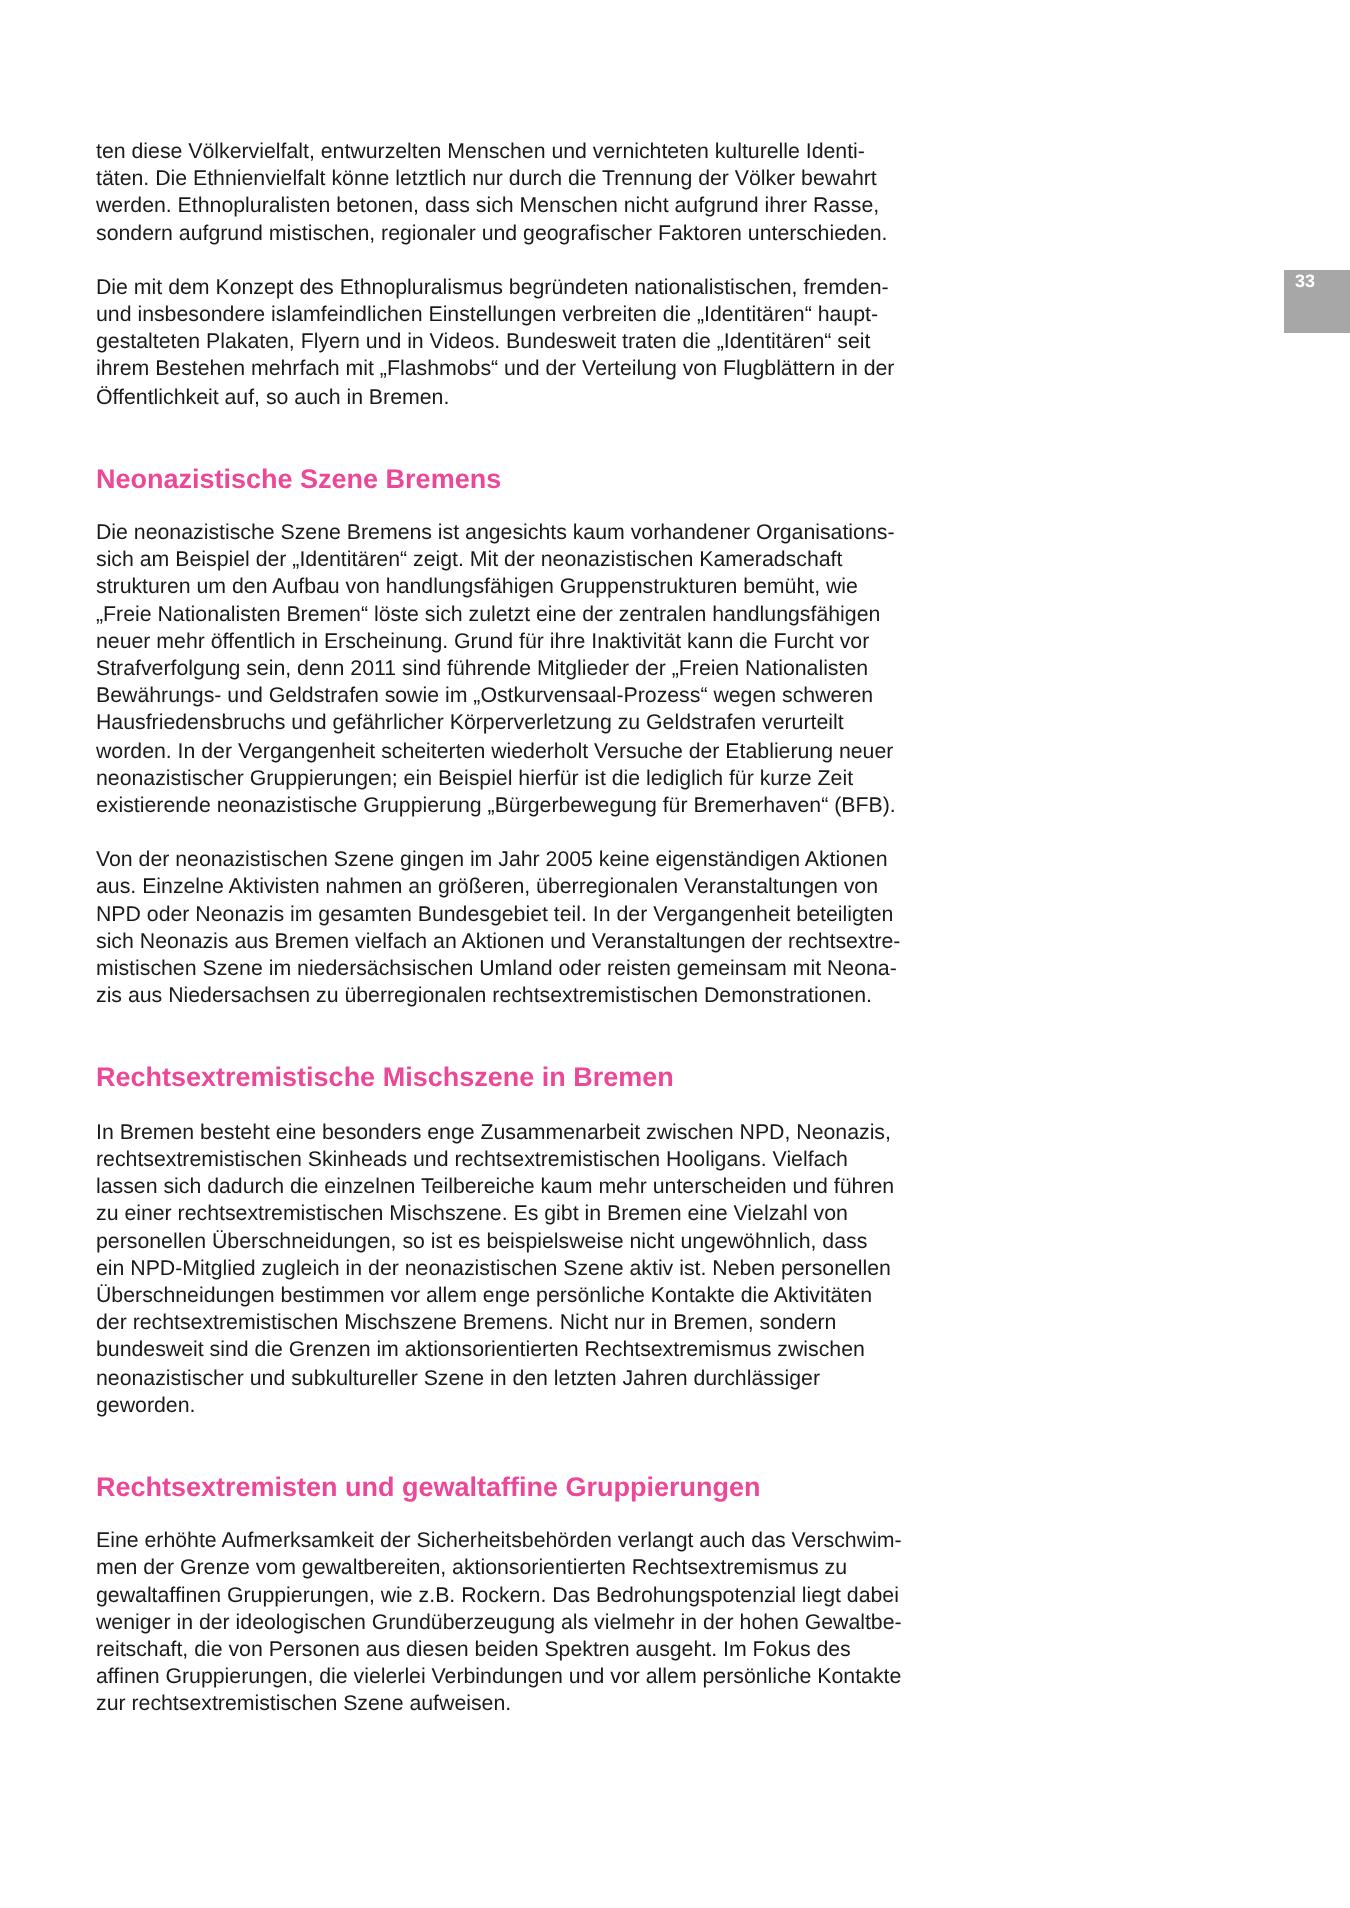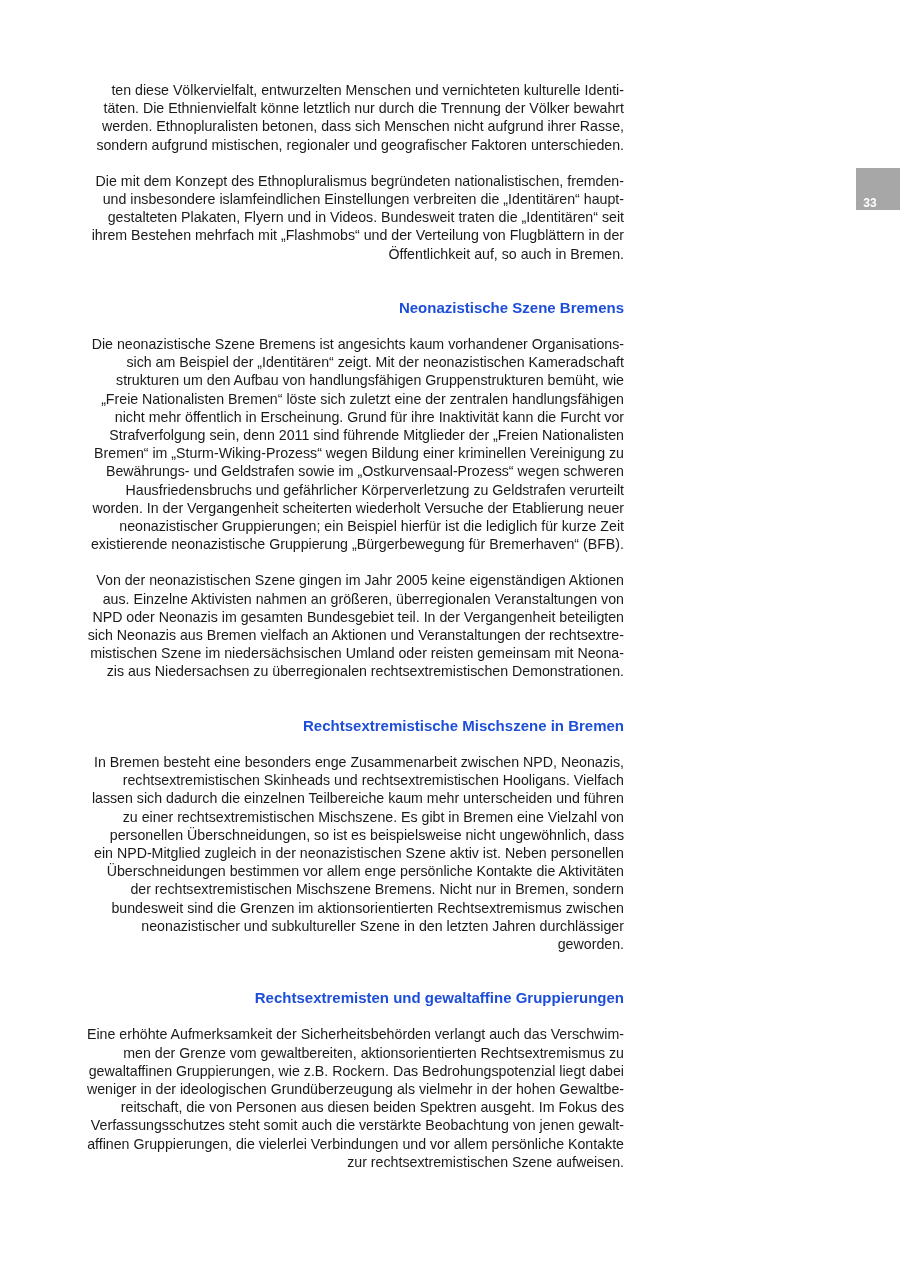--- a/index.html
+++ b/index.html
@@ -1,24 +1,24 @@
 <!DOCTYPE html>
 <html><head>
 <meta charset="utf-8">
 <style>
   html, body { margin: 0; padding: 0; background: #ffffff; }
   body { width: 900px; height: 1272px; position: relative; overflow: hidden; font-family: "Liberation Sans", sans-serif; color: #1a1a1a; }
-  .page { position: absolute; left: 64px; top: 81px; width: 560px; text-align: right; }
+  .page { position: absolute; left: 64px; top: 92px; width: 560px; }
   .para { font-size: 14.2px; line-height: 18.2px; margin: 0; }
   .para .line { display: block; white-space: nowrap; }
   .gap-para { height: 18px; }
   .gap-section { height: 36px; }
-  .heading { font-size: 15px; line-height: 18.2px; font-weight: bold; color: #1d4ed8; margin: 0; }
+  .heading { font-size: 18px; line-height: 18.2px; font-weight: bold; color: #ec4899; margin: 0; }
   .gap-heading { height: 18px; }
-  .page-tab { position: absolute; left: 856px; top: 168px; width: 44px; height: 42px; background: #a7a7a7; color: #ffffff; font-size: 12px; font-weight: bold; display: flex; align-items: flex-end; justify-content: center; padding-right: 16px; box-sizing: border-box; }
+  .page-tab { position: absolute; left: 856px; top: 180px; width: 44px; height: 42px; background: #a7a7a7; color: #ffffff; font-size: 12px; font-weight: bold; display: flex; align-items: flex-start; justify-content: center; padding-right: 16px; box-sizing: border-box; }
 </style>
 </head>
 <body>
 
 <div class="page-tab">
   <span>33</span>
 </div>
 
 <div class="page">
 
@@ -38,23 +38,22 @@
   </p>
 
   <div class="gap-section"></div>
   <h2 class="heading">Neonazistische Szene Bremens</h2>
   <div class="gap-heading"></div>
   <p class="para">
     <span class="line">Die neonazistische Szene Bremens ist angesichts kaum vorhandener Organisations-</span>
     <span class="line">sich am Beispiel der „Identitären“ zeigt. Mit der neonazistischen Kameradschaft</span>
     <span class="line">strukturen um den Aufbau von handlungsfähigen Gruppenstrukturen bemüht, wie</span>
     <span class="line">„Freie Nationalisten Bremen“ löste sich zuletzt eine der zentralen handlungsfähigen</span>
-    <span class="line">nicht mehr öffentlich in Erscheinung. Grund für ihre Inaktivität kann die Furcht vor</span>
+    <span class="line">neuer mehr öffentlich in Erscheinung. Grund für ihre Inaktivität kann die Furcht vor</span>
     <span class="line">Strafverfolgung sein, denn 2011 sind führende Mitglieder der „Freien Nationalisten</span>
-    <span class="line">Bremen“ im „Sturm-Wiking-Prozess“ wegen Bildung einer kriminellen Vereinigung zu</span>
     <span class="line">Bewährungs- und Geldstrafen sowie im „Ostkurvensaal-Prozess“ wegen schweren</span>
     <span class="line">Hausfriedensbruchs und gefährlicher Körperverletzung zu Geldstrafen verurteilt</span>
     <span class="line">worden. In der Vergangenheit scheiterten wiederholt Versuche der Etablierung neuer</span>
     <span class="line">neonazistischer Gruppierungen; ein Beispiel hierfür ist die lediglich für kurze Zeit</span>
     <span class="line">existierende neonazistische Gruppierung „Bürgerbewegung für Bremerhaven“ (BFB).</span>
   </p>
   <div class="gap-para"></div>
   <p class="para">
     <span class="line">Von der neonazistischen Szene gingen im Jahr 2005 keine eigenständigen Aktionen</span>
     <span class="line">aus. Einzelne Aktivisten nahmen an größeren, überregionalen Veranstaltungen von</span>
@@ -83,17 +82,16 @@
 
   <div class="gap-section"></div>
   <h2 class="heading">Rechtsextremisten und gewaltaffine Gruppierungen</h2>
   <div class="gap-heading"></div>
   <p class="para">
     <span class="line">Eine erhöhte Aufmerksamkeit der Sicherheitsbehörden verlangt auch das Verschwim-</span>
     <span class="line">men der Grenze vom gewaltbereiten, aktionsorientierten Rechtsextremismus zu</span>
     <span class="line">gewaltaffinen Gruppierungen, wie z.B. Rockern. Das Bedrohungspotenzial liegt dabei</span>
     <span class="line">weniger in der ideologischen Grundüberzeugung als vielmehr in der hohen Gewaltbe-</span>
     <span class="line">reitschaft, die von Personen aus diesen beiden Spektren ausgeht. Im Fokus des</span>
-    <span class="line">Verfassungsschutzes steht somit auch die verstärkte Beobachtung von jenen gewalt-</span>
     <span class="line">affinen Gruppierungen, die vielerlei Verbindungen und vor allem persönliche Kontakte</span>
     <span class="line">zur rechtsextremistischen Szene aufweisen.</span>
   </p>
 </div>
 
 </body></html>

